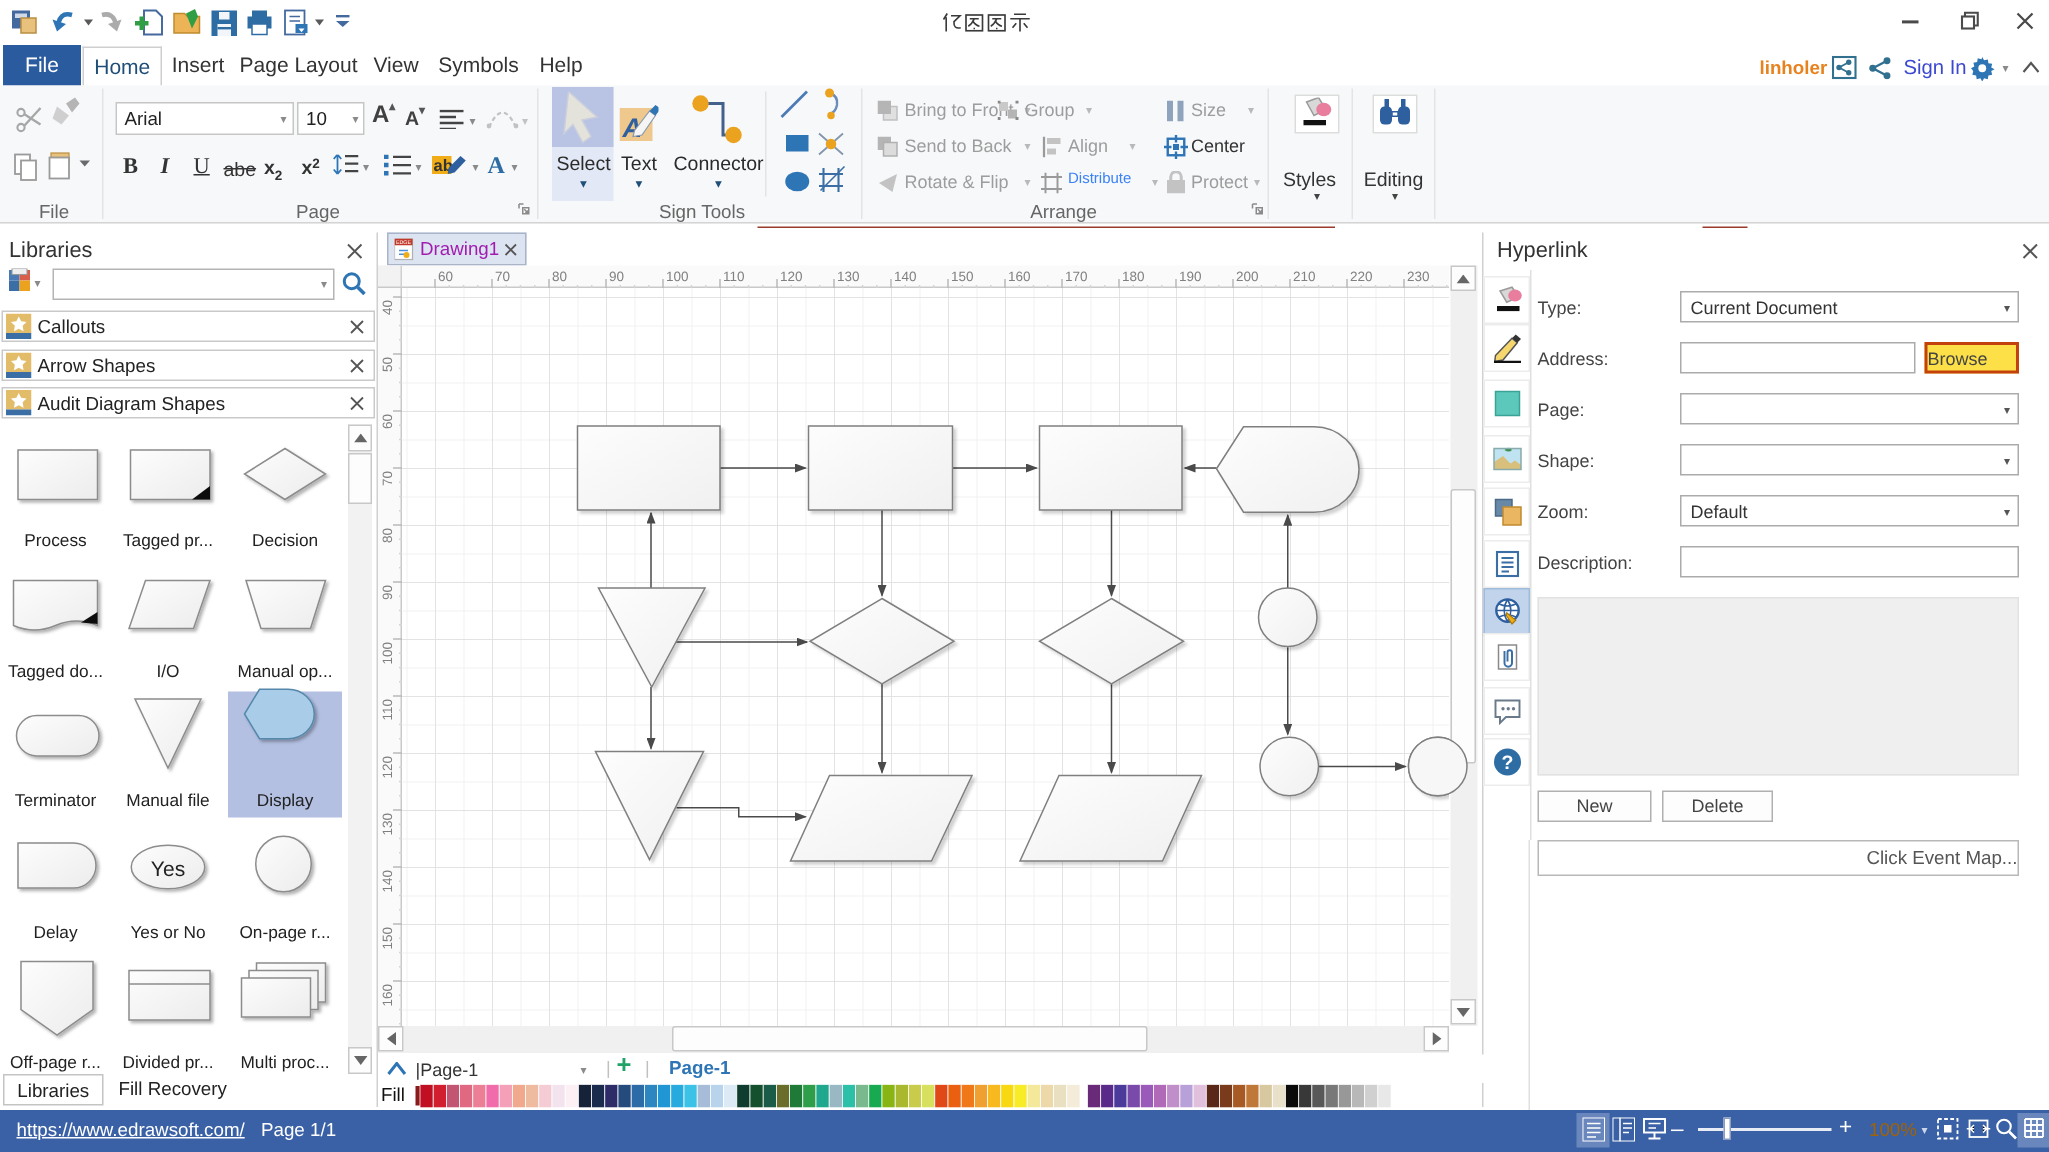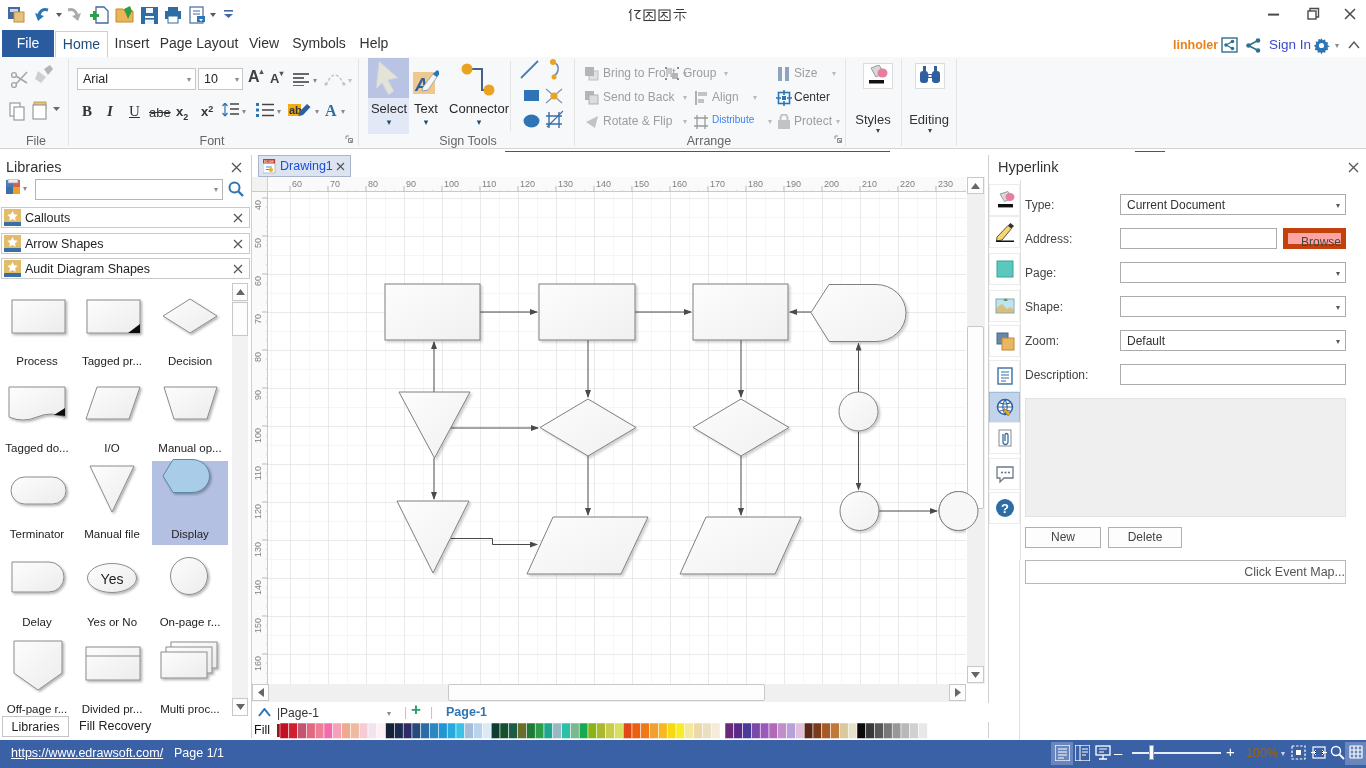--- a/index.html
+++ b/index.html
@@ -128,21 +128,21 @@
 <div class="abs" style="left:0;top:57px;width:1366px;height:92px;background:#f7f8fa;border-bottom:1px solid #d4d4d4"></div>
 <div class="abs" style="left:68px;top:59px;width:1px;height:87px;background:#e4e4e4"></div>
 <div class="abs" style="left:358px;top:59px;width:1px;height:87px;background:#e4e4e4"></div>
 <div class="abs" style="left:574px;top:59px;width:1px;height:87px;background:#e4e4e4"></div>
 <div class="abs" style="left:845px;top:59px;width:1px;height:87px;background:#e4e4e4"></div>
 <div class="abs" style="left:901px;top:59px;width:1px;height:87px;background:#e4e4e4"></div>
 <div class="abs" style="left:956px;top:59px;width:1px;height:87px;background:#e4e4e4"></div>
 
 <div class="abs" style="left:36px;top:134px;transform:translateX(-50%);color:#666;font-size:12.5px">File</div>
 
-<div class="abs" style="left:212px;top:134px;transform:translateX(-50%);color:#666;font-size:12.5px">Font</div>
+<div class="abs" style="left:212px;top:134px;transform:translateX(-50%);color:#666;font-size:12.5px">Page</div>
 
 <div class="abs" style="left:468px;top:134px;transform:translateX(-50%);color:#666;font-size:12.5px">Sign Tools</div>
 
 <div class="abs" style="left:709px;top:134px;transform:translateX(-50%);color:#666;font-size:12.5px">Arrange</div>
 
 <div class="abs" style="left:873px;top:112px;transform:translateX(-50%);color:#333;font-size:13px">Styles</div>
 
 <div class="abs" style="left:929px;top:112px;transform:translateX(-50%);color:#333;font-size:13px">Editing</div>
 <svg class="abs" style="left:345px;top:135px" width="9" height="9" viewBox="0 0 9 9">
     <path d="M1 1 h3 M1 1 v3" stroke="#8a8a8a" fill="none"></path>
@@ -533,21 +533,21 @@
 <div class="abs" style="left:252px;top:155px;width:736px;height:22px;background:#fff"></div>
 
 <div class="abs" style="left:258px;top:155px;width:93px;height:22px;background:#dce4f2;border:1px solid #aab4c8">
 <svg style="position:absolute;left:4px;top:3px" width="14" height="15" viewBox="0 0 14 15">
       <rect x="0" y="0" width="12" height="14" fill="#fff" stroke="#b0b0b0" stroke-width=".8"></rect>
       <rect x="0" y="0" width="12" height="4.5" fill="#c0392b"></rect>
       <text x="1" y="3.8" font-size="3.5" fill="#fff">EDGE</text>
       <path d="M3 8 h6 M3 10.5 h4" stroke="#4a90d9" stroke-width="1"></path>
       <circle cx="8" cy="11" r="2" fill="#f0ad18"></circle>
     </svg>
-<span style="position:absolute;left:21px;top:3px;font-size:12.5px;color:#1d4ed8">Drawing1</span>
+<span style="position:absolute;left:21px;top:3px;font-size:12.5px;color:#a21caf">Drawing1</span>
 <svg style="position:absolute;right:5px;top:6px" width="9" height="9" viewBox="0 0 9 9">
       <path d="M1 1 L8 8 M8 1 L1 8" stroke="#555" stroke-width="1.2"></path>
     </svg>
 </div>
 
 <div class="abs" style="left:252px;top:177px;width:714px;height:15px;background:#fafafa;border-bottom:1px solid #c9c9c9"></div>
 
 <div class="abs" style="left:252px;top:177px;width:16px;height:15px;background:#f2f2f2;border-right:1px solid #d0d0d0;border-bottom:1px solid #c9c9c9"></div>
 
 <div class="abs" style="left:252px;top:192px;width:16px;height:492px;background:#fafafa;border-right:1px solid #c9c9c9"></div>
@@ -858,21 +858,21 @@
     <text x="10" y="14.5" text-anchor="middle" font-size="13" font-weight="bold" fill="#fff">?</text>
   </svg>
 
 <div class="abs" style="left:1025px;top:198px;font-size:12px;color:#444">Type:</div>
 <div class="inp" style="left:1120px;top:194px;width:226px;height:21px;border-color:#ababab">
     <span style="position:absolute;left:6px;top:3px;font-size:12px;color:#333">Current Document</span>
     <span style="position:absolute;right:5px;top:6px;font-size:8px;color:#555">▾</span>
   </div>
 <div class="abs" style="left:1025px;top:232px;font-size:12px;color:#444">Address:</div>
 <div class="inp" style="left:1120px;top:228px;width:157px;height:21px;border-color:#ababab"></div>
-<div class="abs" style="left:1283px;top:228px;width:63px;height:21px;background:#fca5a5;border:5px solid #c2410c;font-size:12px;color:#444;text-align:right;line-height:19px">Browse</div>
+<div class="abs" style="left:1283px;top:228px;width:63px;height:21px;background:#fde047;border:2px solid #c2410c;font-size:12px;color:#444;text-align:left;line-height:19px">Browse</div>
 <div class="abs" style="left:1025px;top:266px;font-size:12px;color:#444">Page:</div>
 <div class="inp" style="left:1120px;top:262px;width:226px;height:21px;border-color:#ababab">
     <span style="position:absolute;right:5px;top:6px;font-size:8px;color:#555">▾</span>
   </div>
 <div class="abs" style="left:1025px;top:300px;font-size:12px;color:#444">Shape:</div>
 <div class="inp" style="left:1120px;top:296px;width:226px;height:21px;border-color:#ababab">
     <span style="position:absolute;right:5px;top:6px;font-size:8px;color:#555">▾</span>
   </div>
 <div class="abs" style="left:1025px;top:334px;font-size:12px;color:#444">Zoom:</div>
 <div class="inp" style="left:1120px;top:330px;width:226px;height:21px;border-color:#ababab">

